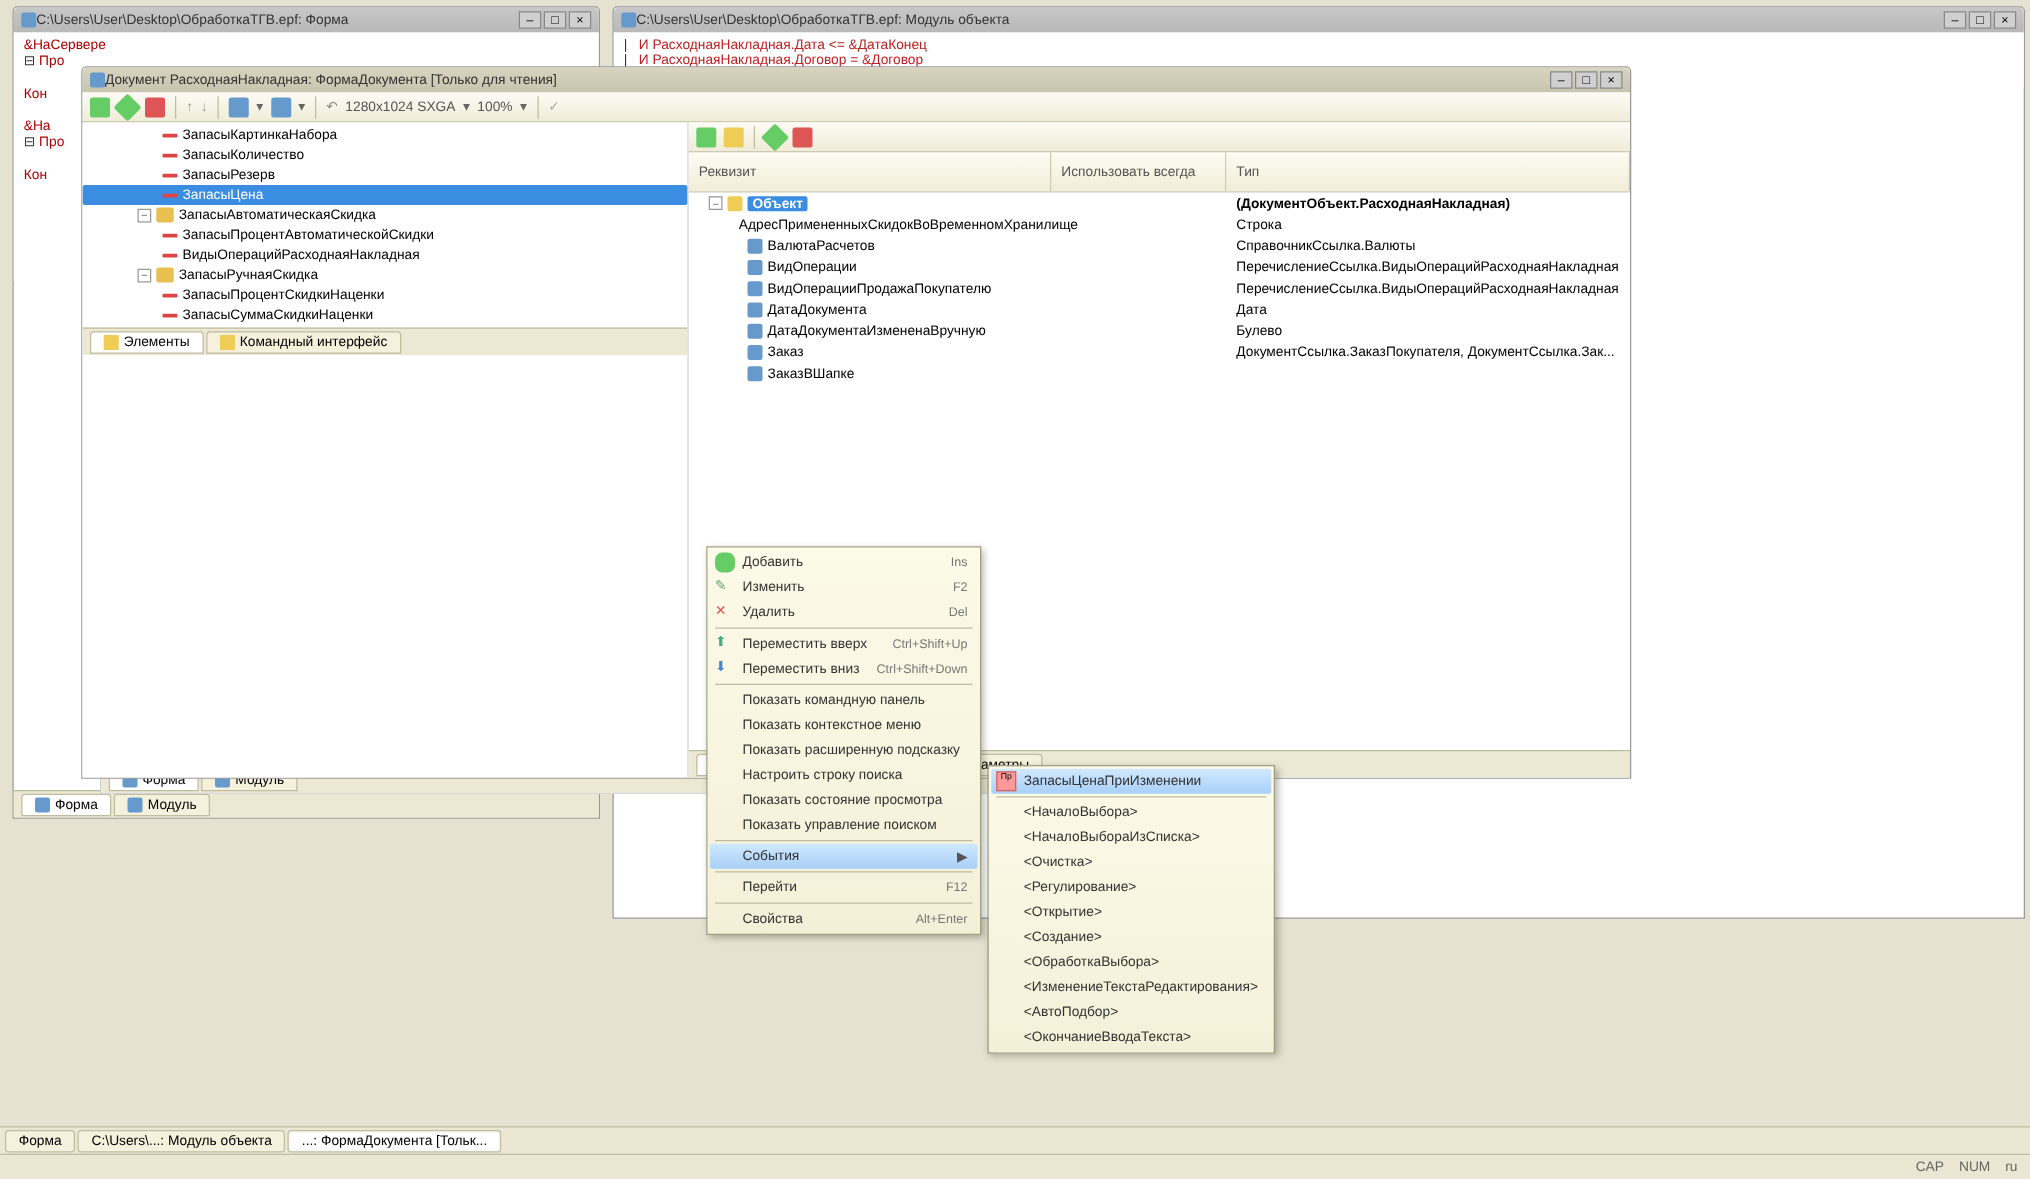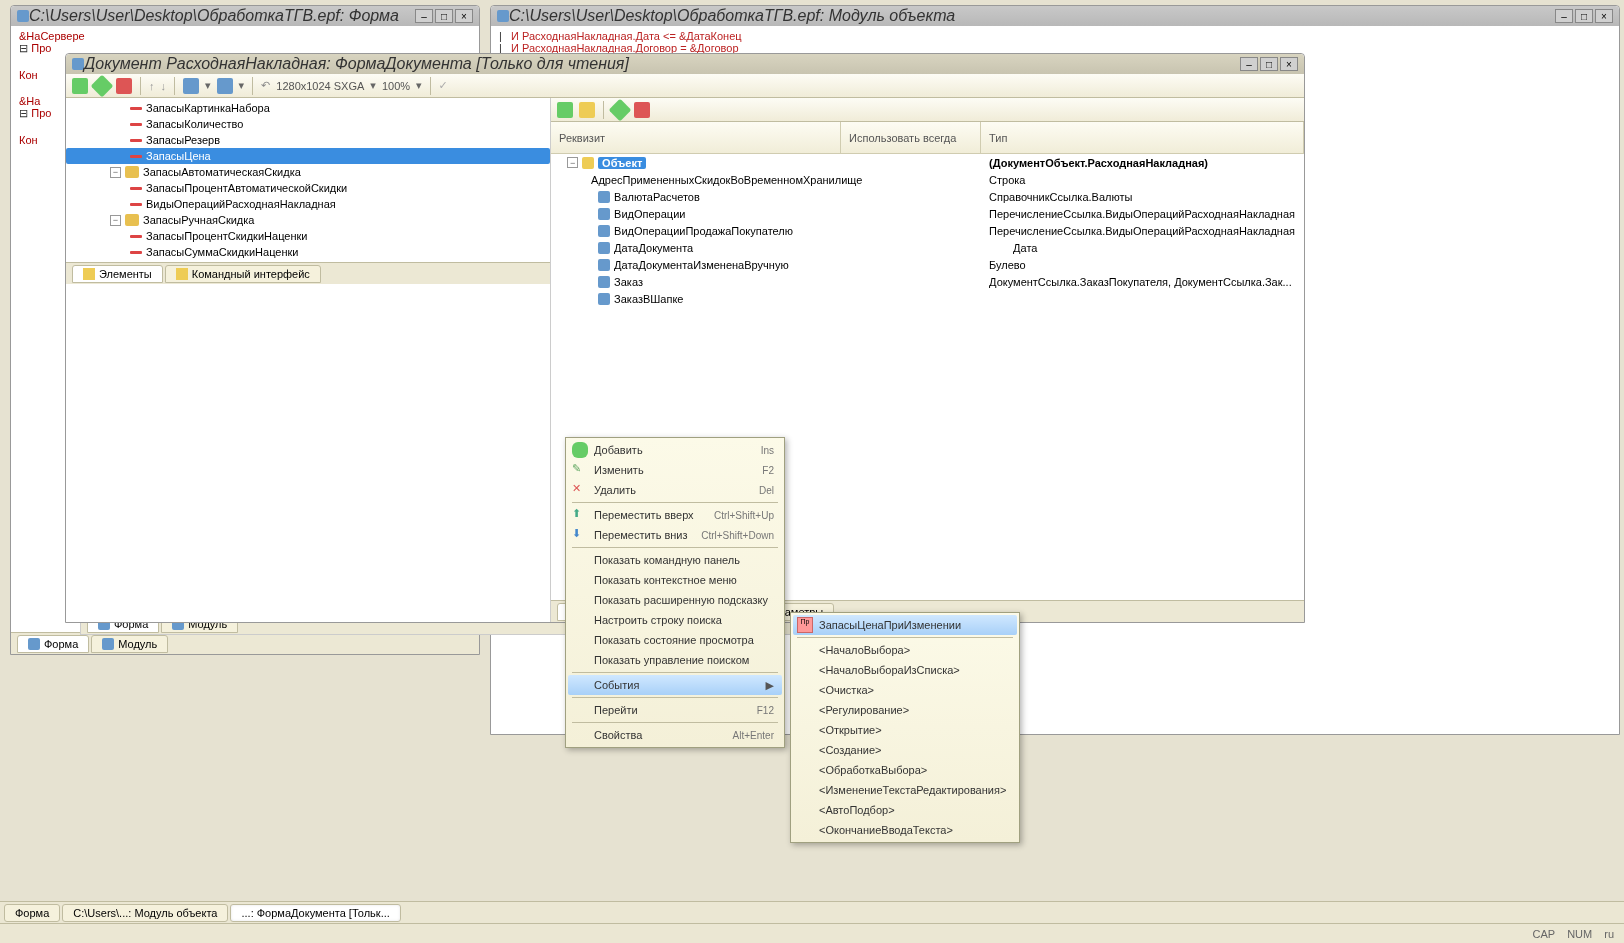--- a/index.html
+++ b/index.html
@@ -1,20 +1,20 @@
 <!DOCTYPE html>
 <html><head>
 <meta charset="utf-8">
 <style>
 * { box-sizing: border-box; margin: 0; padding: 0; font-family: Tahoma, Arial, sans-serif; font-size: 11px; }
 body { background: #e6e2d1; width: 1624px; height: 943px; overflow: hidden; position: relative; }
 
 .window { position: absolute; background: #fff; border: 1px solid #999; border-radius: 4px 4px 0 0; }
 .titlebar { background: linear-gradient(#c8c8c8, #b8b8b8); height: 20px; display: flex; align-items: center; padding: 0 6px; border-radius: 4px 4px 0 0; }
-.titlebar .title { flex: 1; color: #333; font-size: 16px; font-style: italic; }
+.titlebar .title { flex: 1; color: #333; font-size: 11px; }
 .titlebar .wbtns { display: flex; gap: 2px; }
 .titlebar .wbtn { width: 18px; height: 14px; background: #d0d0d0; border: 1px solid #888; display: flex; align-items: center; justify-content: center; font-size: 10px; cursor: pointer; }
 
 .win1 { left: 10px; top: 5px; width: 470px; height: 650px; }
 .win2 { left: 490px; top: 5px; width: 1130px; height: 730px; z-index: 1; }
 .win3 { left: 65px; top: 53px; width: 1240px; height: 570px; z-index: 5; background: #fff; }
 
 .code-area { background: #fff; font-family: 'Courier New', monospace; font-size: 12px; padding: 4px 8px; color: #333; }
 .code-area .kw { color: #b22; }
 
@@ -348,21 +348,21 @@
             <div class="gcell" style="width:140px"></div>
             <div class="gcell" style="flex:1;">ПеречислениеСсылка.ВидыОперацийРасходнаяНакладная</div>
           </div>
           <div class="grid-row">
             <div class="gcell" style="width:290px;display:flex;align-items:center;gap:4px;padding-left:32px">
               <span style="width:11px"></span>
               <span class="ficon ico-blue" style="border-radius:2px"></span>
               <span class="objname" style="">ДатаДокумента</span>
             </div>
             <div class="gcell" style="width:140px"></div>
-            <div class="gcell" style="flex:1;margin-left:24px;">Дата</div>
+            <div class="gcell" style="flex:1;">Дата</div>
           </div>
           <div class="grid-row">
             <div class="gcell" style="width:290px;display:flex;align-items:center;gap:4px;padding-left:32px">
               <span style="width:11px"></span>
               <span class="ficon ico-blue" style="border-radius:2px"></span>
               <span class="objname" style="">ДатаДокументаИзмененаВручную</span>
             </div>
             <div class="gcell" style="width:140px"></div>
             <div class="gcell" style="flex:1;">Булево</div>
           </div>

